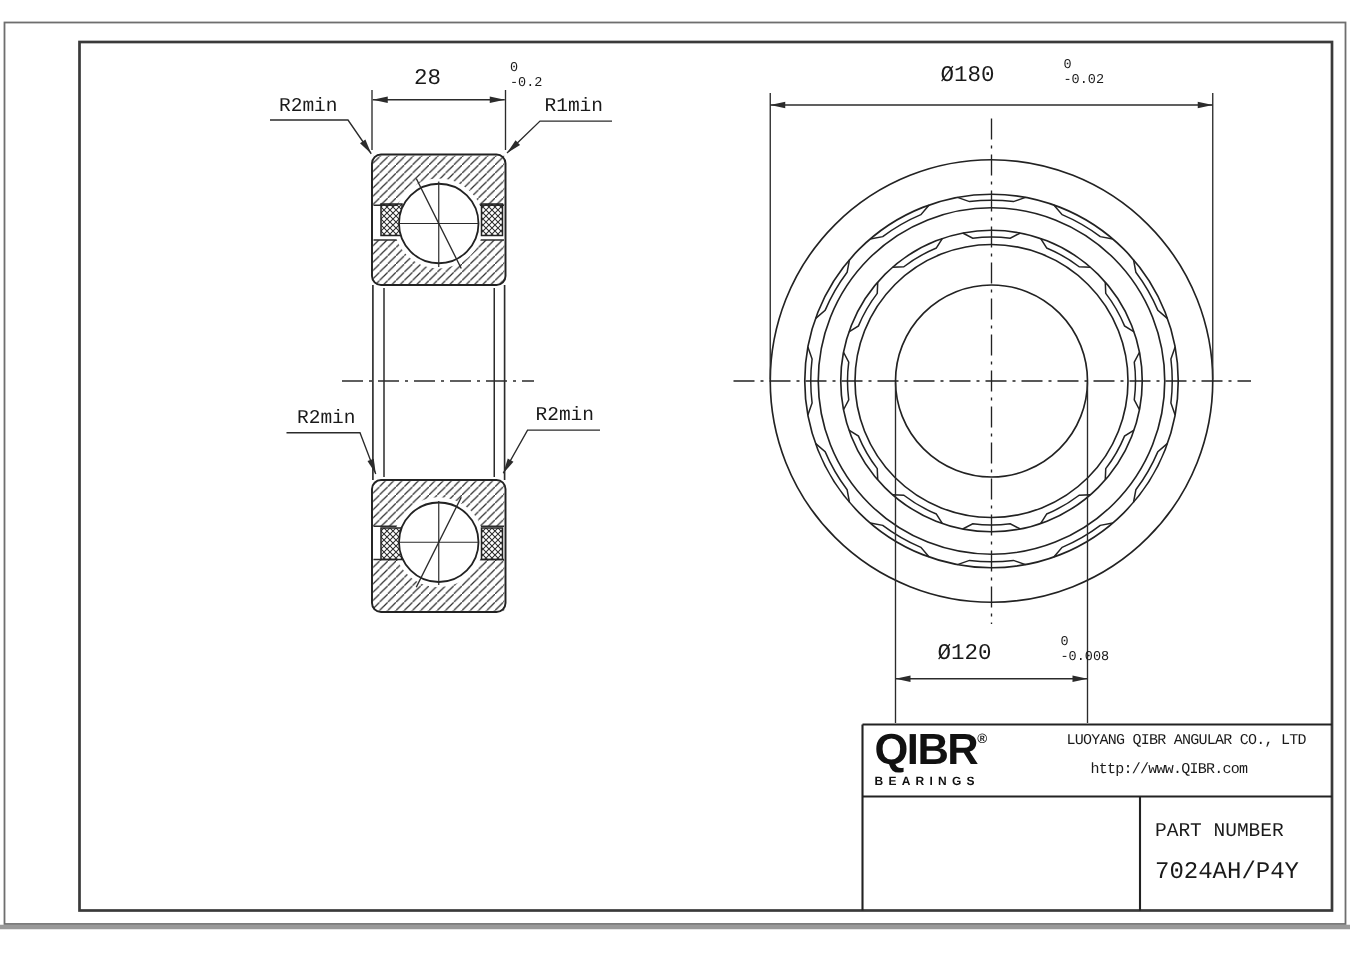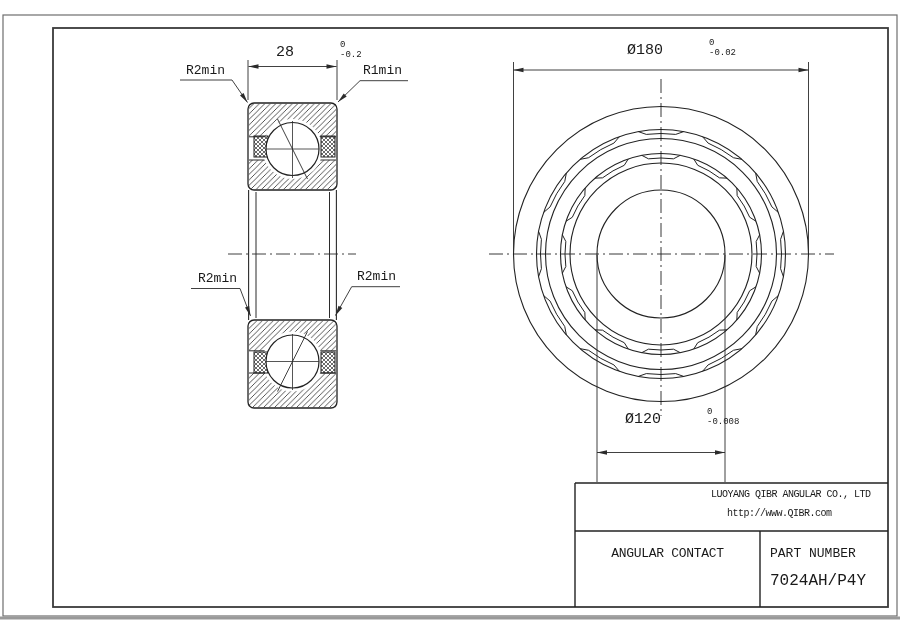--- a/index.html
+++ b/index.html
@@ -163,35 +163,40 @@
   </div>
 
   <div class="txt dim" style="left:627px;top:39px">
     <span>Ø180</span>
     <span class="tol">
       <span>0</span>
       <span>-0.02</span>
     </span>
   </div>
 
-  <div class="txt dim" style="left:625px;top:408px">
+  <div class="txt dim" style="left:625px;top:424px">
     <span>Ø120</span>
     <span class="tol">
       <span>0</span>
       <span>-0.008</span>
     </span>
   </div>
 
   <div class="txt rlabel" style="left:186px;top:63px">R2min</div>
   <div class="txt rlabel" style="left:363px;top:63px">R1min</div>
   <div class="txt rlabel" style="left:198px;top:271px">R2min</div>
   <div class="txt rlabel" style="left:357px;top:269px">R2min</div>
 
+  <div class="txt logo">
+    <div>
+      <span class="word">QIBR</span><span class="reg">®</span>
+    </div>
+    <div class="sub">BEARINGS</div>
+  </div>
 
   <div class="txt tb-company" style="left:711px;top:489px">LUOYANG QIBR ANGULAR CO., LTD</div>
   <div class="txt tb-website" style="left:727px;top:508px">http://www.QIBR.com</div>
 
-  <div class="txt tb-product" style="top:546px">ANGULAR CONTACT</div>
 
   <div class="txt tb-partlabel" style="left:770px;top:546px">PART NUMBER</div>
   <div class="txt tb-partnum" style="left:770px;top:572px">7024AH/P4Y</div>
 
 </div>
 
 </body></html>

